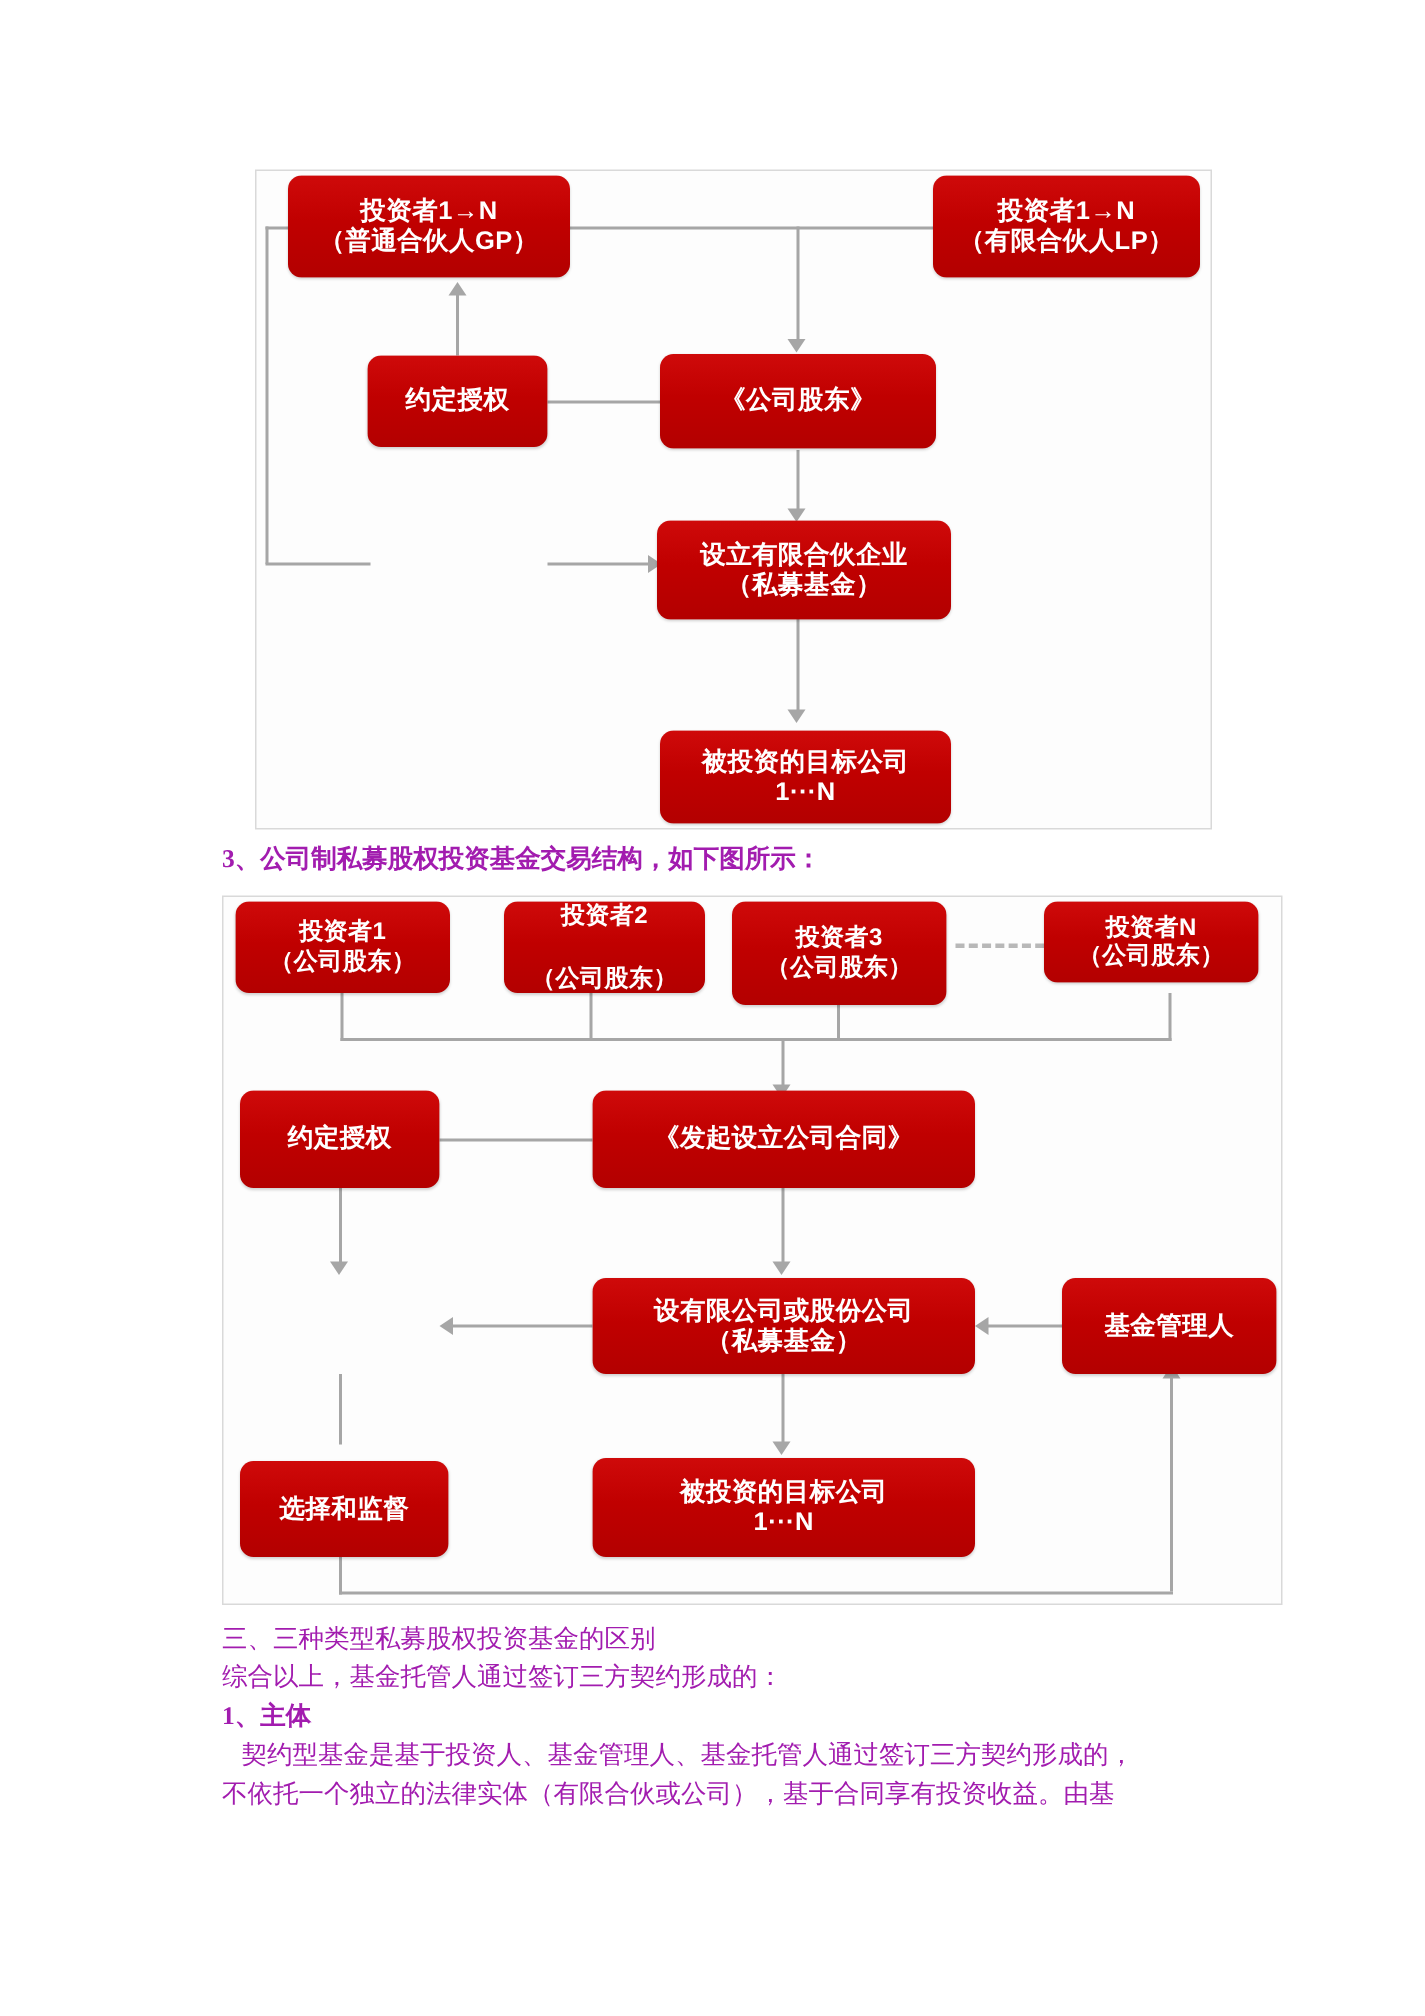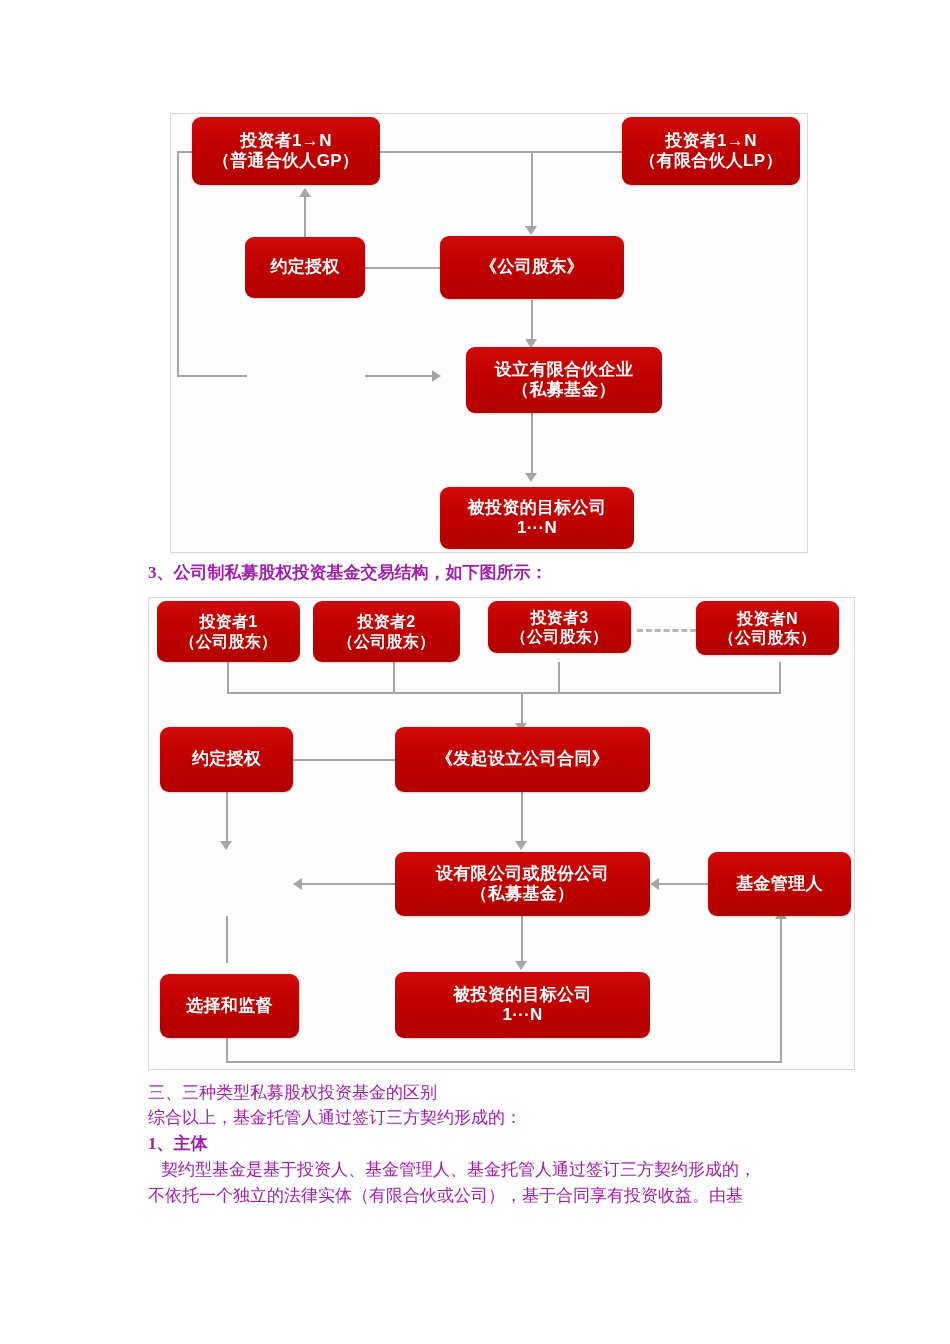--- a/index.html
+++ b/index.html
@@ -115,21 +115,21 @@
 
   <div class="node f17" style="left: 245px; top: 237px; width: 120px; height: 61px; background-color: rgb(192, 0, 0);">
     <span class="ln">约定授权</span>
   </div>
 
   <div class="node f17" style="left: 440px; top: 236px; width: 184px; height: 63px; background-color: rgb(192, 0, 0);">
     <span class="ln">《公司股东》</span>
   </div>
 
 
-  <div class="node f17" style="left: 438px; top: 347px; width: 196px; height: 66px; background-color: rgb(192, 0, 0); margin-left: 28px;">
+  <div class="node f17" style="left: 438px; top: 347px; width: 196px; height: 66px; background-color: rgb(192, 0, 0);">
     <span class="ln">设立有限合伙企业</span>
     <span class="ln">（私募基金）</span>
   </div>
 
   <div class="node f17" style="left: 440px; top: 487px; width: 194px; height: 62px; background-color: rgb(192, 0, 0);">
     <span class="ln">被投资的目标公司</span>
     <span class="ln">1···N</span>
   </div>
 
   <div class="para bold" style="left:148px;top:560px;">3、公司制私募股权投资基金交易结构，如下图所示：</div>
@@ -169,25 +169,25 @@
 
   <div class="line v" style="left: 226px; top: 1038px; height: 25px; background-color: rgb(166, 166, 166);"></div>
   <div class="line h" style="left: 226px; top: 1061px; width: 556px; background-color: rgb(166, 166, 166);"></div>
   <div class="line v" style="left: 780px; top: 918px; height: 143px; background-color: rgb(166, 166, 166);"></div>
   <div class="arrow up" style="left:775px;top:910px;"></div>
 
   <div class="node f16" style="left: 157px; top: 601px; width: 143px; height: 61px; background-color: rgb(192, 0, 0);">
     <span class="ln">投资者1</span>
     <span class="ln">（公司股东）</span>
   </div>
-  <div class="node f16" style="left: 313px; top: 601px; width: 147px; height: 61px; background-color: rgb(192, 0, 0);">
+  <div class="node f16" style="left: 336px; top: 601px; width: 134px; height: 61px; background-color: rgb(192, 0, 0); justify-content: space-between;">
     <span class="ln">投资者2</span>
     <span class="ln">（公司股东）</span>
   </div>
-  <div class="node f16" style="left: 488px; top: 601px; width: 143px; height: 52px; background-color: rgb(192, 0, 0);">
+  <div class="node f16" style="left: 488px; top: 601px; width: 143px; height: 69px; background-color: rgb(192, 0, 0);">
     <span class="ln">投资者3</span>
     <span class="ln">（公司股东）</span>
   </div>
   <div class="node f16" style="left: 696px; top: 601px; width: 143px; height: 54px; background-color: rgb(192, 0, 0);">
     <span class="ln">投资者N</span>
     <span class="ln">（公司股东）</span>
   </div>
 
   <div class="node f17" style="left: 160px; top: 727px; width: 133px; height: 65px; background-color: rgb(192, 0, 0);">
     <span class="ln">约定授权</span>

